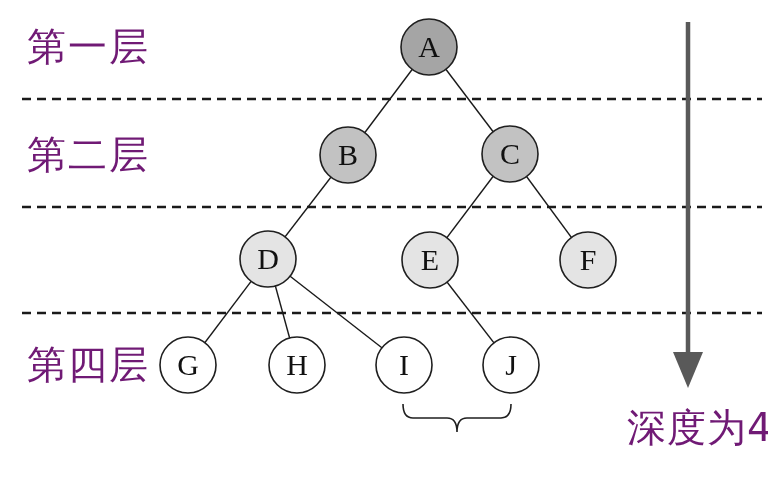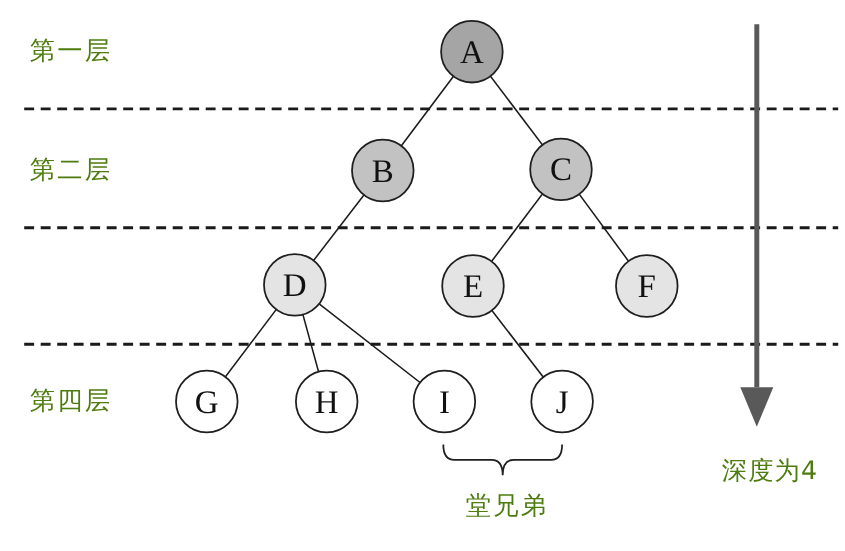--- a/index.html
+++ b/index.html
@@ -2,21 +2,21 @@
 <html><head>
 <meta charset="utf-8">
 <style>
   html,body{margin:0;padding:0;background:#fff;}
   #stage{
     position:relative;width:768px;height:501px;background:#fff;overflow:hidden;
     font-family:"DejaVu Sans",sans-serif;
   }
   #diagram-canvas{position:absolute;left:0;top:0;}
   .cjk-label{
-    position:absolute;color:#4d7c0f;font-size:23px;line-height:30px;
+    position:absolute;color:#701a75;font-size:39px;line-height:30px;
     letter-spacing:2px;white-space:nowrap;
     font-family:"DejaVu Sans",sans-serif;
   }
   .level-label{left:27px;}
   #lvl1{top:32px;}  #lvl2{top:140px;}  #lvl3{top:245px;}  #lvl4{top:350px;font-family:Liberation Serif, serif;}
   #depth-label{left:615px;top:413px;width:170px;text-align:center;letter-spacing:1px;}
   #cousins-label{left:381px;top:445px;width:160px;text-align:center;}
 </style>
 </head>
 <body>
@@ -58,14 +58,13 @@
       <line x1="688" y1="22" x2="688" y2="352" stroke="#595959" stroke-width="4.5"></line>
       <polygon points="673,352 703,352 688,388" fill="#595959"></polygon>
       <path d="M 403,404 Q 403,418 413,418 L 447,418 Q 457,418 457,432 Q 457,418 467,418 L 501,418 Q 511,418 511,404" fill="none" stroke="#1f1f1f" stroke-width="1.6"></path>
     </svg>
 
   <div class="cjk-label level-label" id="lvl1">第一层</div>
   <div class="cjk-label level-label" id="lvl2">第二层</div>
   <div class="cjk-label level-label" id="lvl4">第四层</div>
 
   <div class="cjk-label" id="depth-label">深度为4</div>
-  <div class="cjk-label" id="cousins-label">堂兄弟</div>
 </div>
 
 </body></html>

